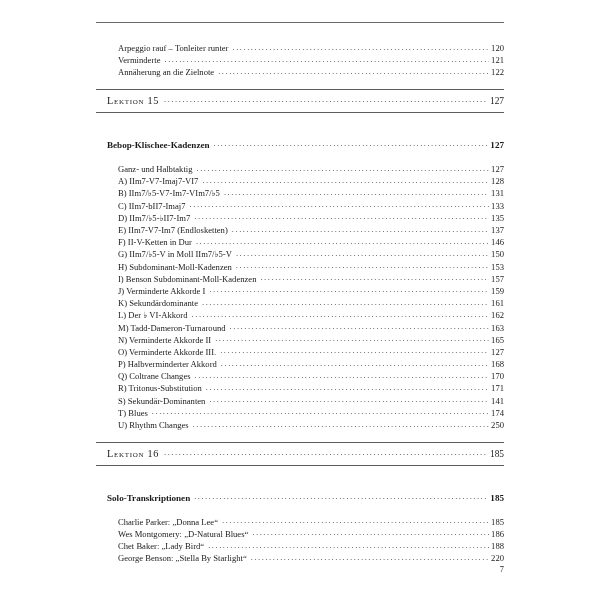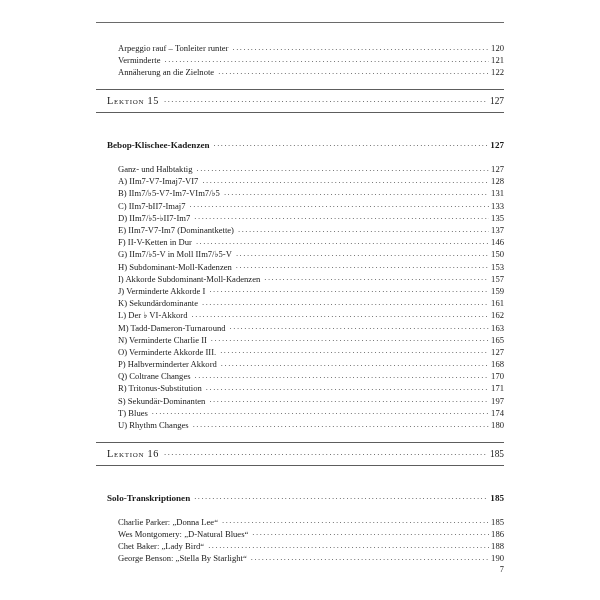--- a/index.html
+++ b/index.html
@@ -189,41 +189,41 @@
         <span class="label">C) IIm7-bII7-Imaj7</span>
         <span class="dots">....................................................................................................................</span>
         <span class="page-num">133</span>
       </div>
       <div class="row entry">
         <span class="label">D) IIm7/♭5-♭II7-Im7</span>
         <span class="dots">....................................................................................................................</span>
         <span class="page-num">135</span>
       </div>
       <div class="row entry">
-        <span class="label">E) IIm7-V7-Im7 (Dominantkette)</span>
+        <span class="label">E) IIm7-V7-Im7 (Endlosketten)</span>
         <span class="dots">....................................................................................................................</span>
         <span class="page-num">137</span>
       </div>
       <div class="row entry">
         <span class="label">F) II-V-Ketten in Dur</span>
         <span class="dots">....................................................................................................................</span>
         <span class="page-num">146</span>
       </div>
       <div class="row entry">
         <span class="label">G) IIm7/♭5-V in Moll IIm7/♭5-V</span>
         <span class="dots">....................................................................................................................</span>
         <span class="page-num">150</span>
       </div>
       <div class="row entry">
         <span class="label">H) Subdominant-Moll-Kadenzen</span>
         <span class="dots">....................................................................................................................</span>
         <span class="page-num">153</span>
       </div>
       <div class="row entry">
-        <span class="label">I) Akkorde Subdominant-Moll-Kadenzen</span>
+        <span class="label">I) Benson Subdominant-Moll-Kadenzen</span>
         <span class="dots">....................................................................................................................</span>
         <span class="page-num">157</span>
       </div>
       <div class="row entry">
         <span class="label">J) Verminderte Akkorde I</span>
         <span class="dots">....................................................................................................................</span>
         <span class="page-num">159</span>
       </div>
       <div class="row entry">
         <span class="label">K) Sekundärdominante</span>
@@ -234,21 +234,21 @@
         <span class="label">L) Der ♭ VI-Akkord</span>
         <span class="dots">....................................................................................................................</span>
         <span class="page-num">162</span>
       </div>
       <div class="row entry">
         <span class="label">M) Tadd-Dameron-Turnaround</span>
         <span class="dots">....................................................................................................................</span>
         <span class="page-num">163</span>
       </div>
       <div class="row entry">
-        <span class="label">N) Verminderte Charlie II</span>
+        <span class="label">N) Verminderte Akkorde II</span>
         <span class="dots">....................................................................................................................</span>
         <span class="page-num">165</span>
       </div>
       <div class="row entry">
         <span class="label">O) Verminderte Akkorde III.</span>
         <span class="dots">....................................................................................................................</span>
         <span class="page-num">127</span>
       </div>
       <div class="row entry">
         <span class="label">P) Halbverminderter Akkord</span>
@@ -261,31 +261,31 @@
         <span class="page-num">170</span>
       </div>
       <div class="row entry">
         <span class="label">R) Tritonus-Substitution</span>
         <span class="dots">....................................................................................................................</span>
         <span class="page-num">171</span>
       </div>
       <div class="row entry">
         <span class="label">S) Sekundär-Dominanten</span>
         <span class="dots">....................................................................................................................</span>
-        <span class="page-num">197</span>
+        <span class="page-num">141</span>
       </div>
       <div class="row entry">
         <span class="label">T) Blues</span>
         <span class="dots">....................................................................................................................</span>
         <span class="page-num">174</span>
       </div>
       <div class="row entry">
         <span class="label">U) Rhythm Changes</span>
         <span class="dots">....................................................................................................................</span>
-        <span class="page-num">180</span>
+        <span class="page-num">250</span>
       </div>
     </div>
 
     <div class="chapter">
       <div class="inner">
         <span class="label">Lektion 16</span>
         <span class="dots">....................................................................................................................</span>
         <span class="page-num">185</span>
       </div>
     </div>
@@ -308,21 +308,21 @@
         <span class="page-num">186</span>
       </div>
       <div class="row entry">
         <span class="label">Chet Baker: „Lady Bird“</span>
         <span class="dots">....................................................................................................................</span>
         <span class="page-num">188</span>
       </div>
       <div class="row entry">
         <span class="label">George Benson: „Stella By Starlight“</span>
         <span class="dots">....................................................................................................................</span>
-        <span class="page-num">190</span>
+        <span class="page-num">220</span>
       </div>
     </div>
 
   </div>
 
   <div class="footer-page">7</div>
 
 </div>
 
 </body></html>

